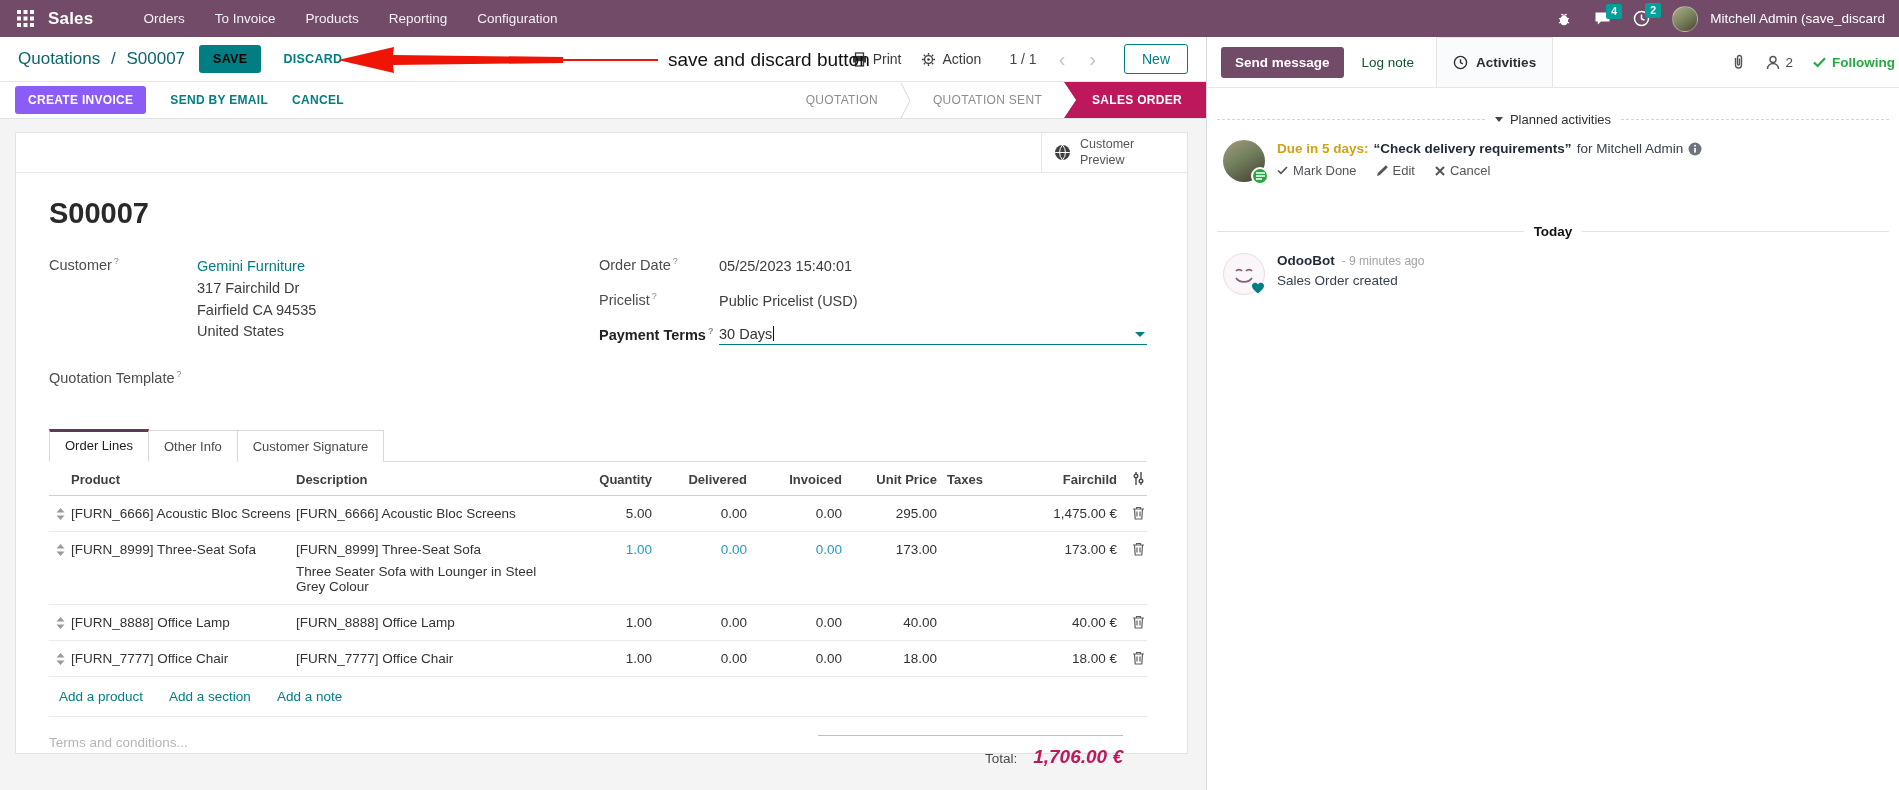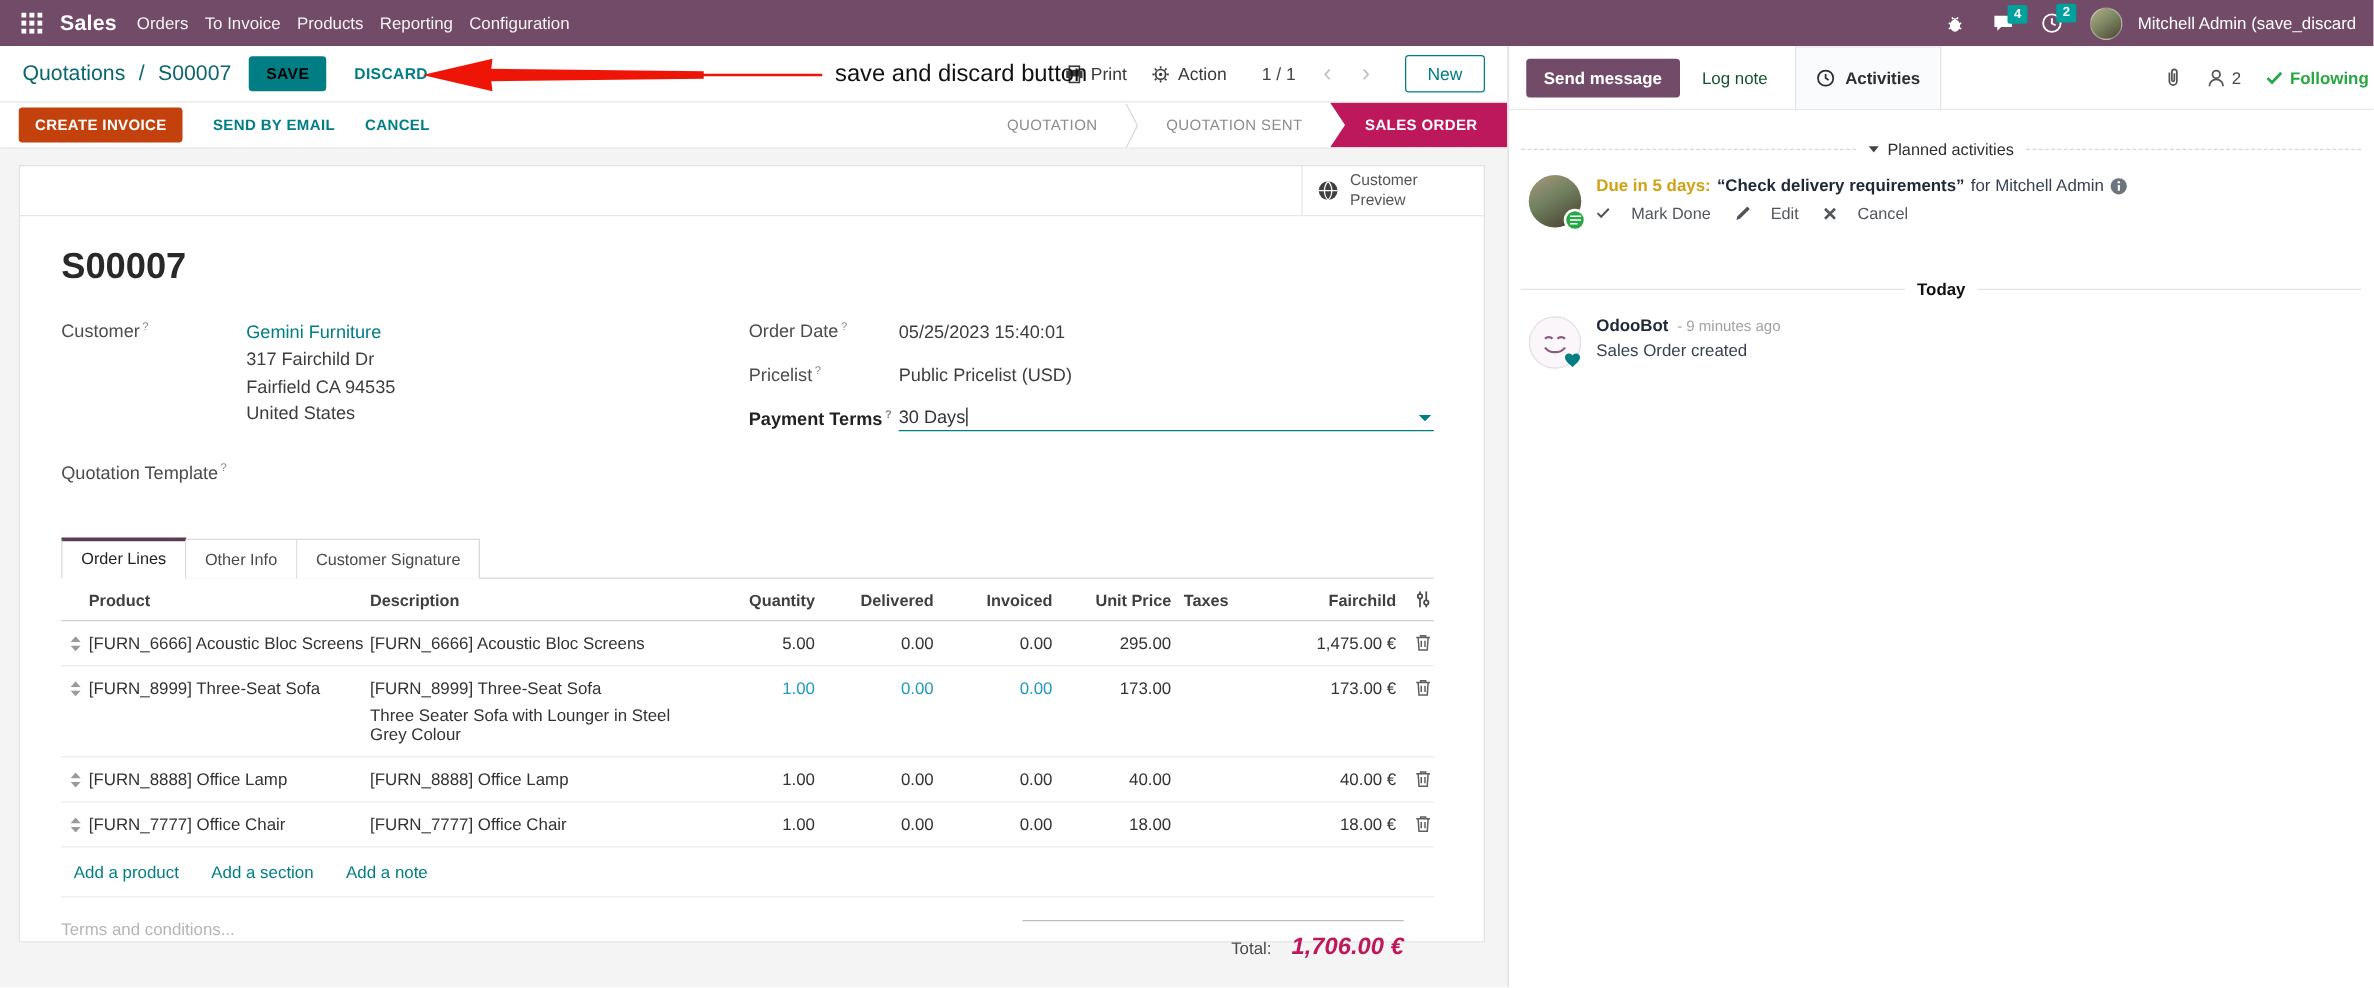--- a/index.html
+++ b/index.html
@@ -5,21 +5,21 @@
   * { margin:0; padding:0; box-sizing:border-box; }
   html,body { background:#fff; }
   .screen { position:relative; width:1899px; height:790px; overflow:hidden;
             font-family:"Liberation Sans", sans-serif; color:#333; background:#fff; }
 
   
   .topnav { position:absolute; top:0; left:0; width:100%; height:37px; background:#714B67;
             display:flex; align-items:center; padding:0 14px; color:#fff; }
   .apps-grid { width:22px; height:22px; display:flex; align-items:center; justify-content:center; cursor:pointer; }
   .app-name { font-size:17px; font-weight:700; margin:0 10px 0 12px; letter-spacing:.2px; cursor:pointer; }
-  .topnav nav { display:flex; align-items:flex-start; gap:13px; margin-left:6px; }
+  .topnav nav { display:flex; align-items:flex-start; gap:30px; margin-left:40px; }
   .topnav nav span { font-size:13.5px; color:rgba(255,255,255,.92); cursor:pointer; }
   .nav-right { margin-left:auto; display:flex; align-items:center; gap:22px; }
   .nav-ico { position:relative; display:flex; align-items:center; cursor:pointer; }
   .nav-badge { position:absolute; top:-7px; right:-11px; background:#00A09D; color:#fff;
                font-size:10.5px; line-height:15px; min-width:16px; text-align:center;
                border-radius:2px; padding:0 3px; font-weight:700; }
   .nav-avatar { width:26px; height:26px; border-radius:50%;
                 background:linear-gradient(145deg,#b3ab87 0%,#7d8862 45%,#4e4033 100%);
                 border:1px solid rgba(255,255,255,.35); }
   .user-name { font-size:13.5px; white-space:nowrap; max-width:188px; overflow:hidden; margin-left:-10px; }
@@ -41,21 +41,21 @@
   .annotation .ann-text { font-size:19px; color:#111; white-space:nowrap; }
   .cp-right { margin-left:auto; display:flex; align-items:center; gap:20px; }
   .cp-item { display:flex; align-items:center; gap:6px; font-size:14px; color:#3a3a3a; cursor:pointer; }
   .pager { font-size:14px; color:#444; margin-left:8px; }
   .chev { font-size:20px; color:#c2c2c2; line-height:1; cursor:pointer; padding:0 2px; }
   .btn-new { border:1px solid #017E84; color:#017E84; background:#fff; font-size:14px;
              padding:6px 17px; border-radius:3px; cursor:pointer; margin-left:6px; font-family:inherit; }
 
   .statusbar { height:37px; display:flex; align-items:stretch; border-bottom:1px solid #dfe3e6; background:#fff; }
   .sb-left { display:flex; align-items:center; padding-left:15px; gap:24px; }
-  .btn-primary-sm { background:#c2410c; color:#fff; border:none; font-size:12px; font-weight:700;
+  .btn-primary-sm { background:#8b5cf6; color:#fff; border:none; font-size:12px; font-weight:700;
                     letter-spacing:.3px; padding:7px 13px; border-radius:3px; cursor:pointer; font-family:inherit; }
   .btn-flat-sm { background:none; border:none; color:#017E84; font-size:12px; font-weight:700;
                  letter-spacing:.3px; cursor:pointer; font-family:inherit; }
   .sb-stages { margin-left:auto; display:flex; align-items:stretch; }
   .stage { display:flex; align-items:center; padding:0 22px; font-size:12px; letter-spacing:.3px;
            color:#8c8c8c; cursor:pointer; white-space:nowrap; }
   .stage-active { background:#be185d; color:#fff; font-weight:600;
                   clip-path:polygon(0 0,12px 50%,0 100%,100% 100%,100% 0); padding:0 24px 0 28px; }
 
   .content { position:relative; height:671px; background:#f4f4f4; }
@@ -146,21 +146,21 @@
   .avatar-wrap { position:relative; width:42px; height:42px; flex:none; }
   .avatar-img { width:42px; height:42px; border-radius:50%;
                 background:linear-gradient(150deg,#a89a7d 0%,#70805e 45%,#473a2e 100%); }
   .act-badge { position:absolute; right:-4px; bottom:-3px; width:18px; height:18px; border-radius:50%;
                background:#28a745; border:2px solid #fff; display:flex; align-items:center; justify-content:center; }
   .act-body { margin-left:12px; padding-top:1px; }
   .act-line1 { font-size:13.5px; color:#374151; display:flex; align-items:center; gap:5px; flex-wrap:nowrap; }
   .due-text { color:#D0A215; font-weight:700; }
   .act-summary { font-weight:700; color:#1f2937; }
   .act-links { display:flex; gap:20px; margin-top:7px; }
-  .act-links span { font-size:13px; color:#52565c; cursor:pointer; display:flex; align-items:center; gap:17px; }
+  .act-links span { font-size:13px; color:#52565c; cursor:pointer; display:flex; align-items:center; gap:5px; }
 
   .message-item { display:flex; padding:14px 16px 0 16px; }
   .msg-avatar { position:relative; width:42px; height:42px; border-radius:50%; background:#faf6f9;
                 border:1px solid #e6dee4; flex:none; }
   .msg-body { margin-left:12px; }
   .msg-line1 { display:flex; align-items:baseline; gap:7px; }
   .msg-author { font-size:13.5px; font-weight:700; color:#1f2937; cursor:pointer; }
   .msg-time { font-size:12px; color:#a3a3a3; }
   .msg-text { font-size:13.5px; color:#374151; margin-top:5px; }
 </style>

